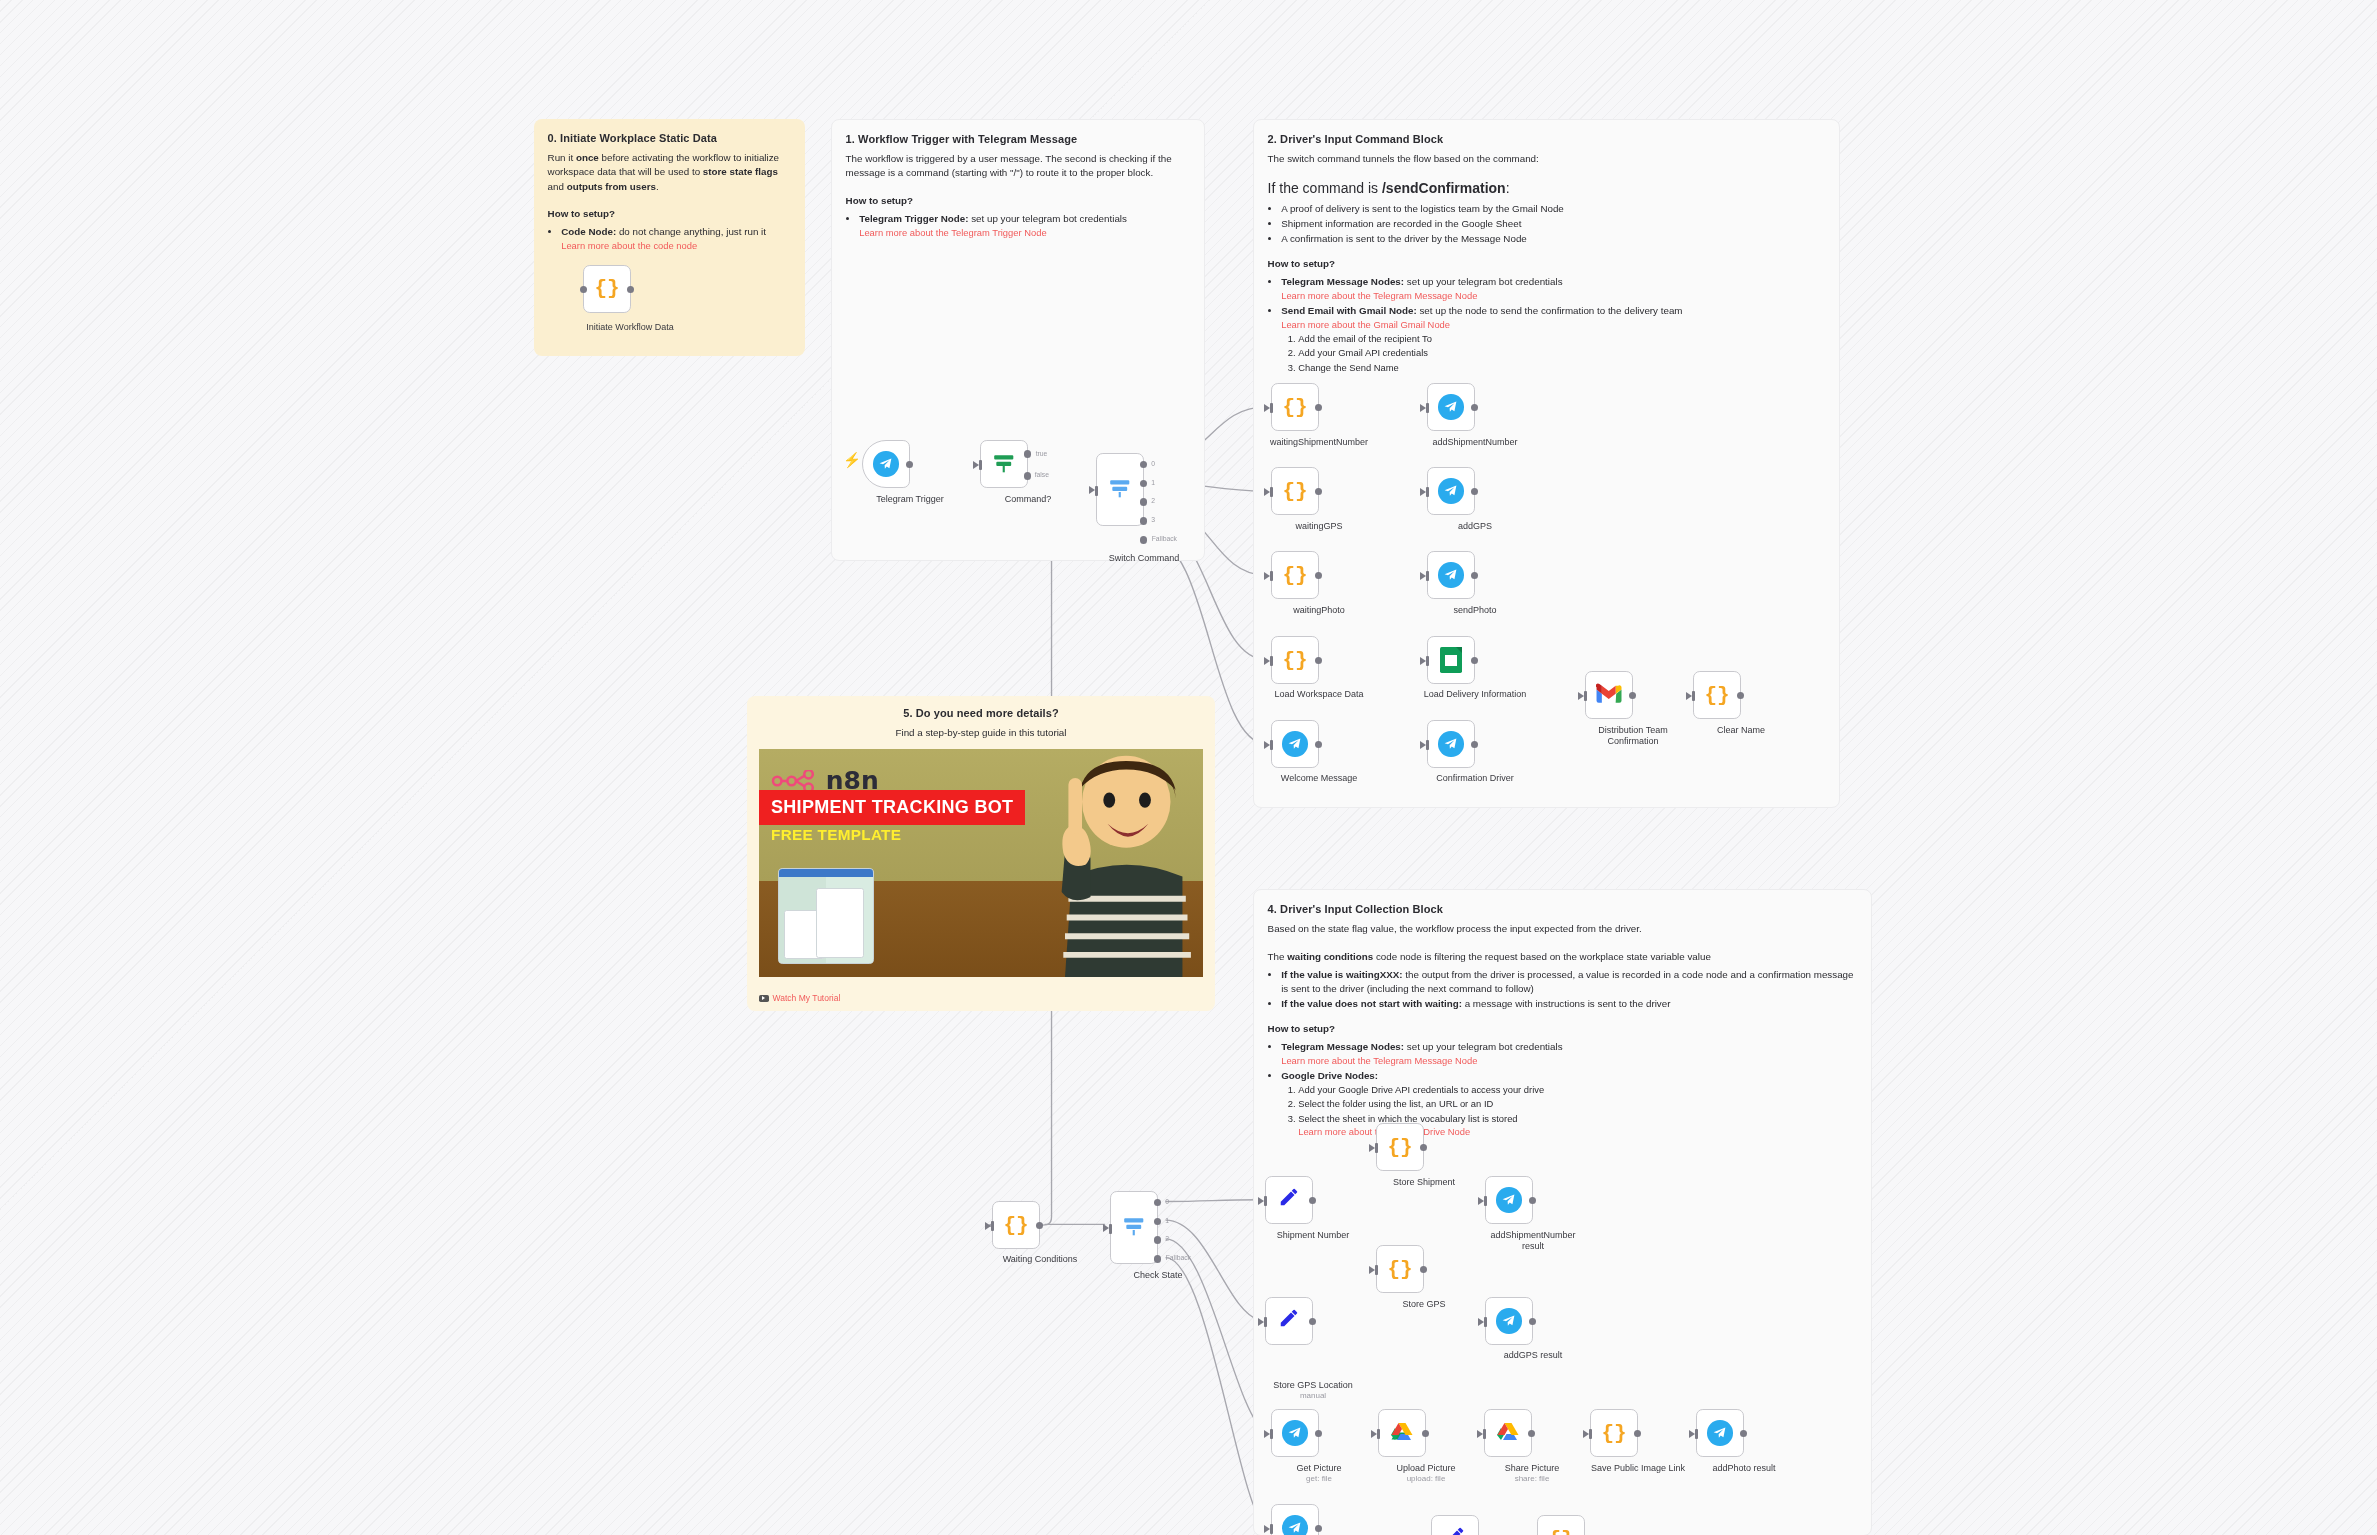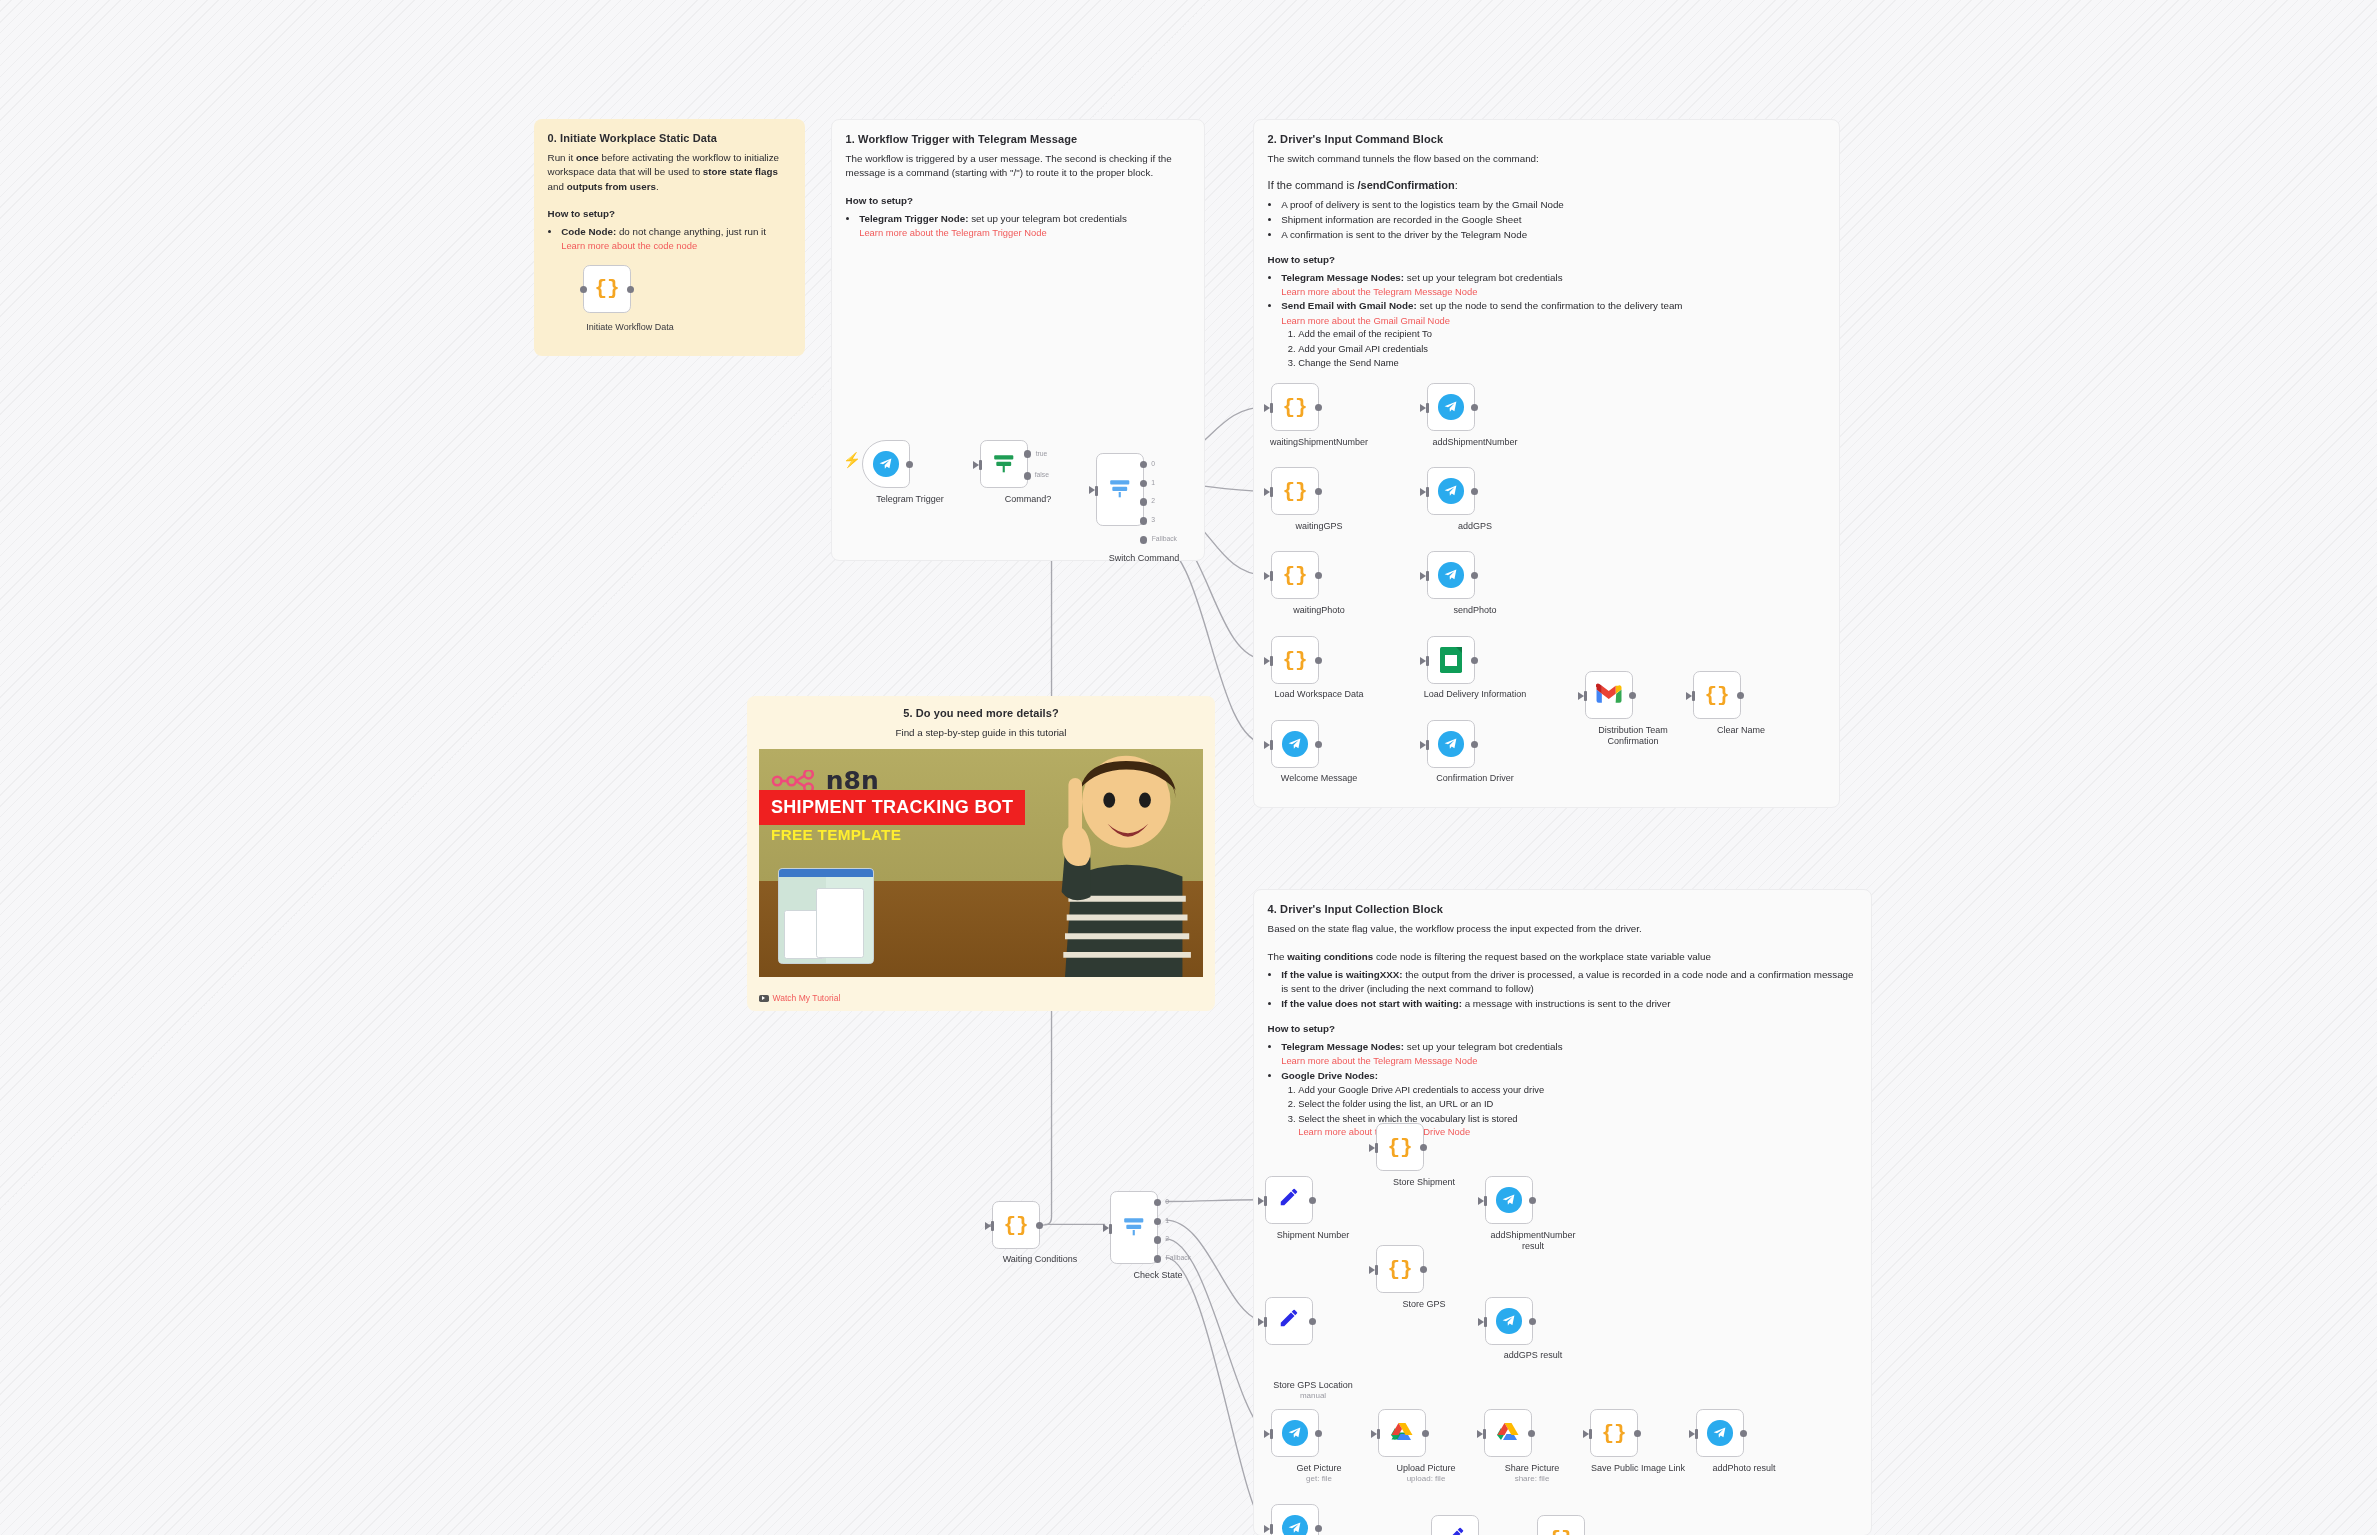--- a/index.html
+++ b/index.html
@@ -177,25 +177,25 @@
         <b>Telegram Trigger Node:</b><span> set up your telegram bot credentials</span>
         <a class="lnk" href="#">Learn more about the Telegram Trigger Node</a>
       </li>
     </ul>
   </div>
 
   <div class="note white" style="left:1253px;top:119px;width:587px;height:689px;">
     <h3>2. Driver's Input Command Block</h3>
     <p>The switch command tunnels the flow based on the command:</p>
     <div style="height:8.5px"></div>
-    <p class="indent" style="font-size:11px;margin:0 0 3.4px 0;">If the command is <b>/sendConfirmation</b>:</p>
+    <p class="indent" style="font-size:14px;margin:0 0 3.4px 0;">If the command is <b>/sendConfirmation</b>:</p>
     <ul>
       <li>A proof of delivery is sent to the logistics team by the Gmail Node</li>
       <li>Shipment information are recorded in the Google Sheet</li>
-      <li>A confirmation is sent to the driver by the Telegram Node</li>
+      <li>A confirmation is sent to the driver by the Message Node</li>
     </ul>
     <div class="gap"></div>
     <p class="how">How to setup?</p>
     <ul>
       <li>
         <b>Telegram Message Nodes:</b><span> set up your telegram bot credentials</span>
         <a class="lnk" href="#">Learn more about the Telegram Message Node</a>
       </li>
       <li>
         <b>Send Email with Gmail Node:</b><span> set up the node to send the confirmation to the delivery team</span>

